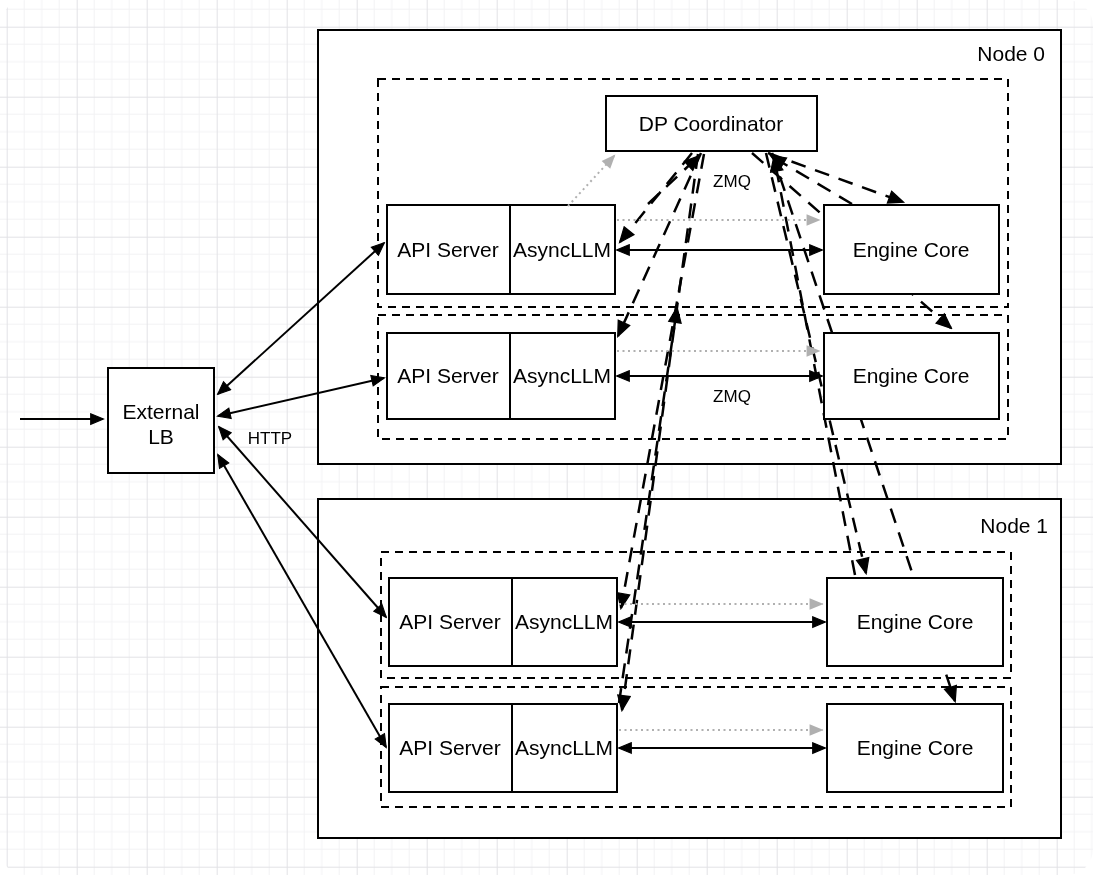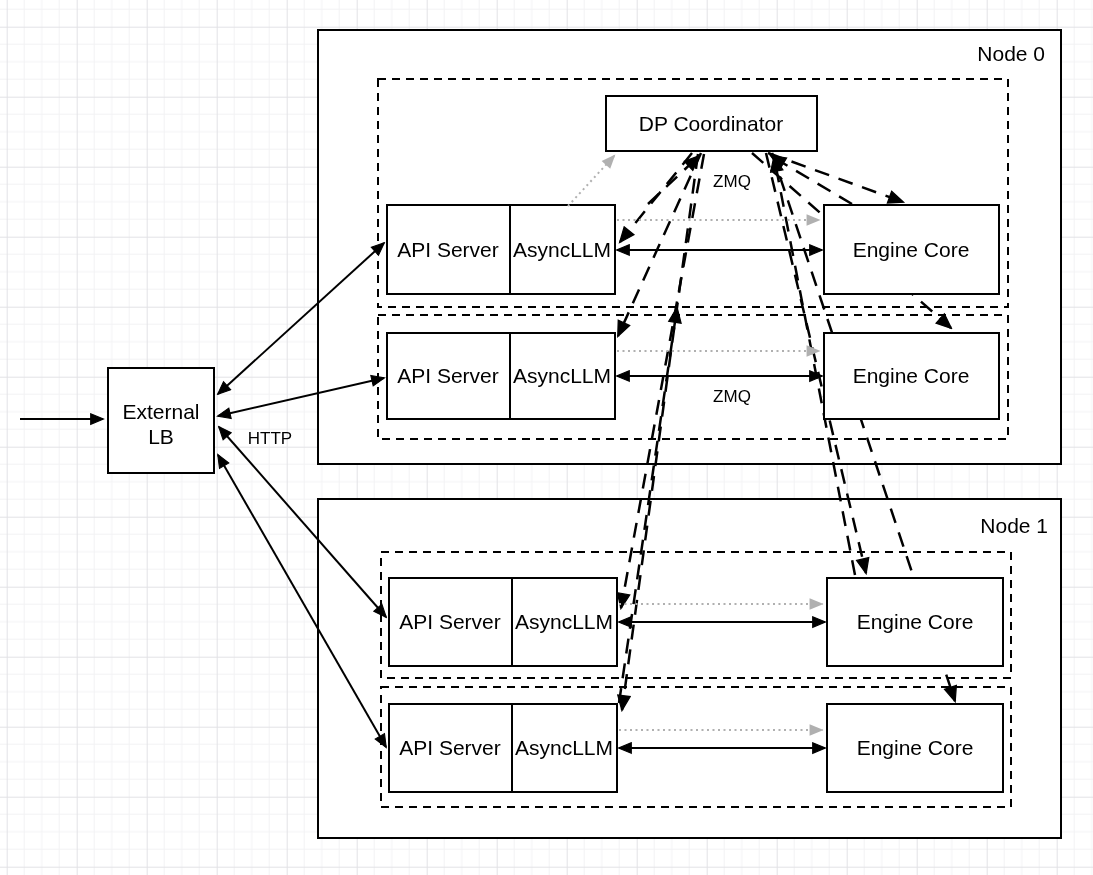--- a/index.html
+++ b/index.html
@@ -6,20 +6,21 @@
     margin: 0;
     padding: 0;
     background: #ffffff;
     font-family: "Liberation Sans", sans-serif;
   }
   .canvas-wrap {
     width: 1093px;
     height: 875px;
     position: relative;
     overflow: hidden;
+    border-radius: 26px;
   }
   svg { display: block; }
   text {
     font-family: "Liberation Sans", sans-serif;
     fill: #000000;
     user-select: none;
   }
   .box-label   { font-size: 21px; }
   .edge-label  { font-size: 17px; }
   .node-label  { font-size: 21px; }

